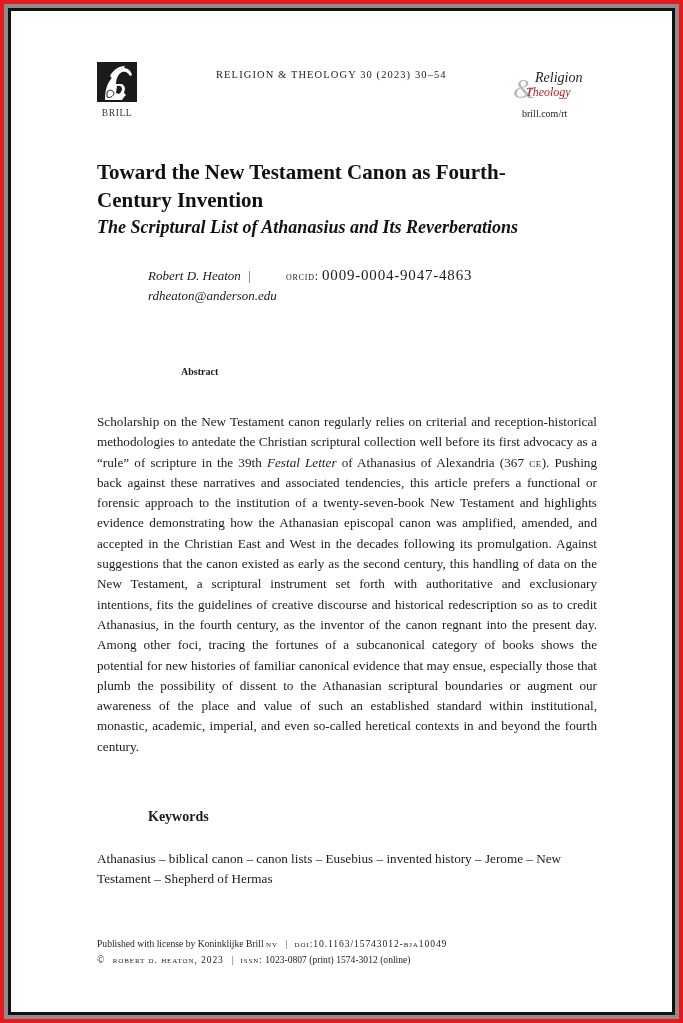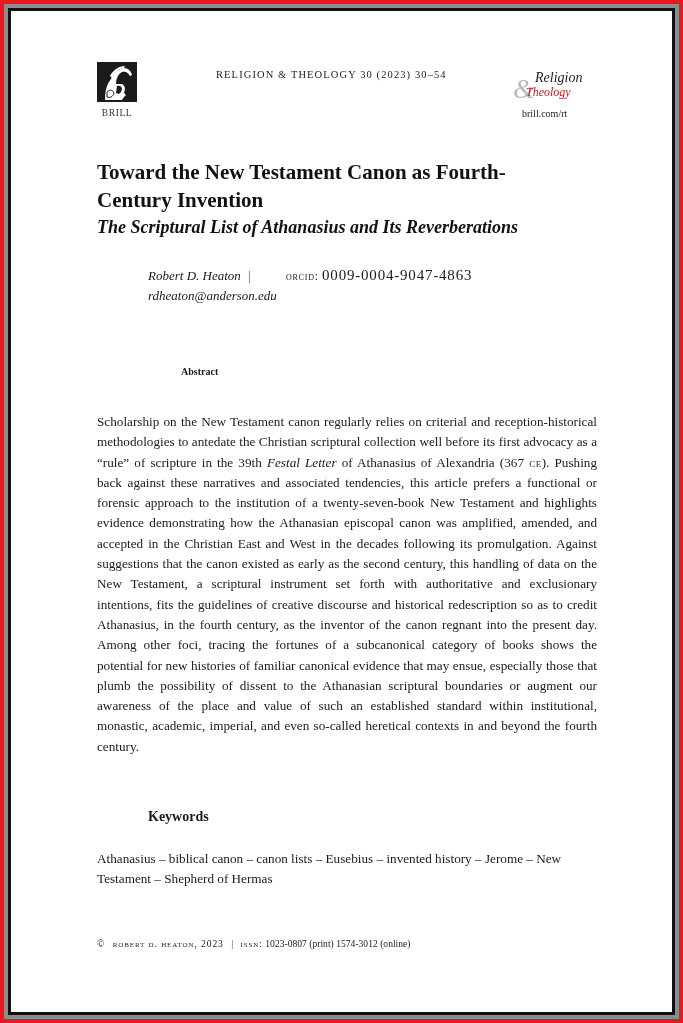--- a/index.html
+++ b/index.html
@@ -105,20 +105,26 @@
   </div>
 
   <div class="abs h-abstract">Abstract</div>
   <div class="abs abstract-body"><span>Scholarship on the New Testament canon regularly relies on criterial and reception-historical methodologies to antedate the Christian scriptural collection well before its first advocacy as a “rule” of scripture in the 39th </span><i>Festal Letter</i><span> of Athanasius of Alexandria (367 </span><span class="sc">CE</span><span>). Pushing back against these narratives and associated tendencies, this article prefers a functional or forensic approach to the institution of a twenty-seven-book New Testament and highlights evidence demonstrating how the Athanasian episcopal canon was amplified, amended, and accepted in the Christian East and West in the decades following its promulgation. Against suggestions that the canon existed as early as the second century, this handling of data on the New Testament, a scriptural instrument set forth with authoritative and exclusionary intentions, fits the guidelines of creative discourse and historical redescription so as to credit Athanasius, in the fourth century, as the inventor of the canon regnant into the present day. Among other foci, tracing the fortunes of a subcanonical category of books shows the potential for new histories of familiar canonical evidence that may ensue, especially those that plumb the possibility of dissent to the Athanasian scriptural boundaries or augment our awareness of the place and value of such an established standard within institutional, monastic, academic, imperial, and even so-called heretical contexts in and beyond the fourth century.</span></div>
 
   <div class="abs h-keywords">Keywords</div>
   <div class="abs keywords" id="kw-list"><span>Athanasius</span><span> – </span><span>biblical canon</span><span> – </span><span>canon lists</span><span> – </span><span>Eusebius</span><span> – </span><span>invented history</span><span> – </span><span>Jerome</span><span> – </span><span>New Testament</span><span> – </span><span>Shepherd of Hermas</span></div>
 
   <div class="abs footer">
     <div>
+      <span>Published with license by Koninklijke Brill</span>
+      <span class="smallcaps">NV</span>
+      <span class="pipe">|</span>
+      <span class="smallcaps">DOI:10.1163/15743012-bja10049</span>
+    </div>
+    <div>
       <span>©</span>
       <span class="smallcaps" style="margin-left:6px">ROBERT D. HEATON, 2023</span>
       <span class="pipe">|</span>
       <span class="smallcaps">ISSN:</span>
       <span>1023-0807 (print)</span>
       <span>1574-3012 (online)</span>
     </div>
   </div>
 </div>
 

